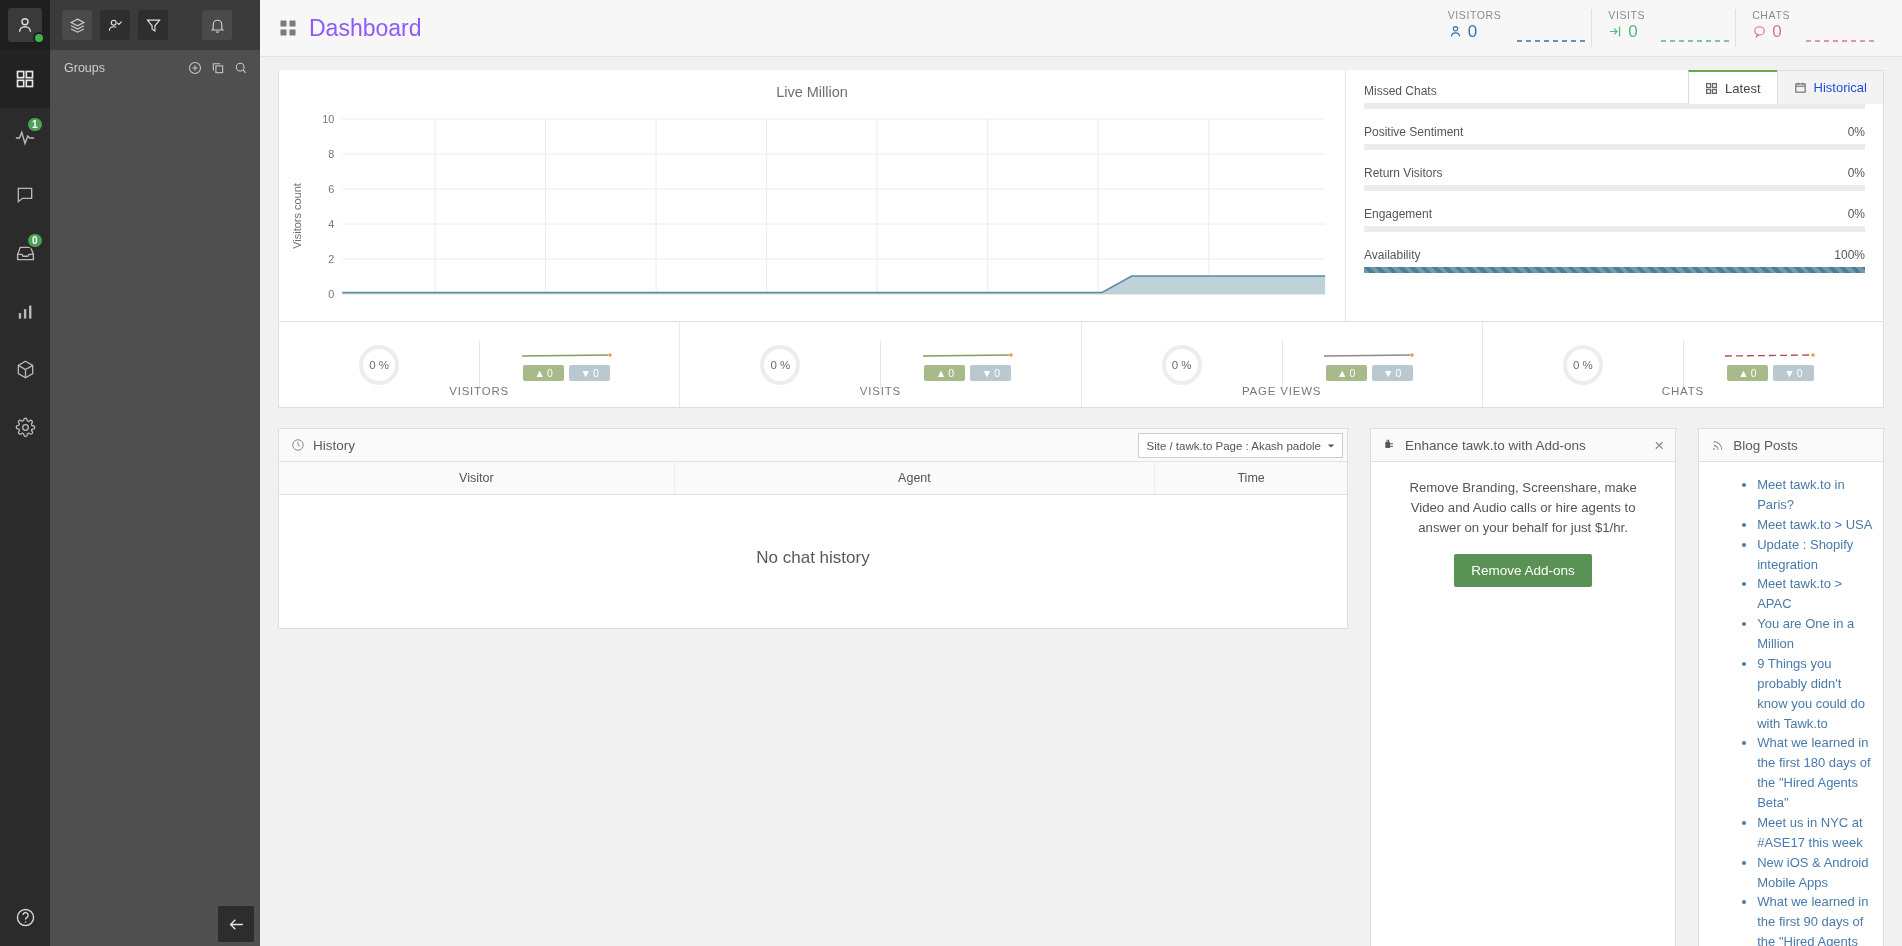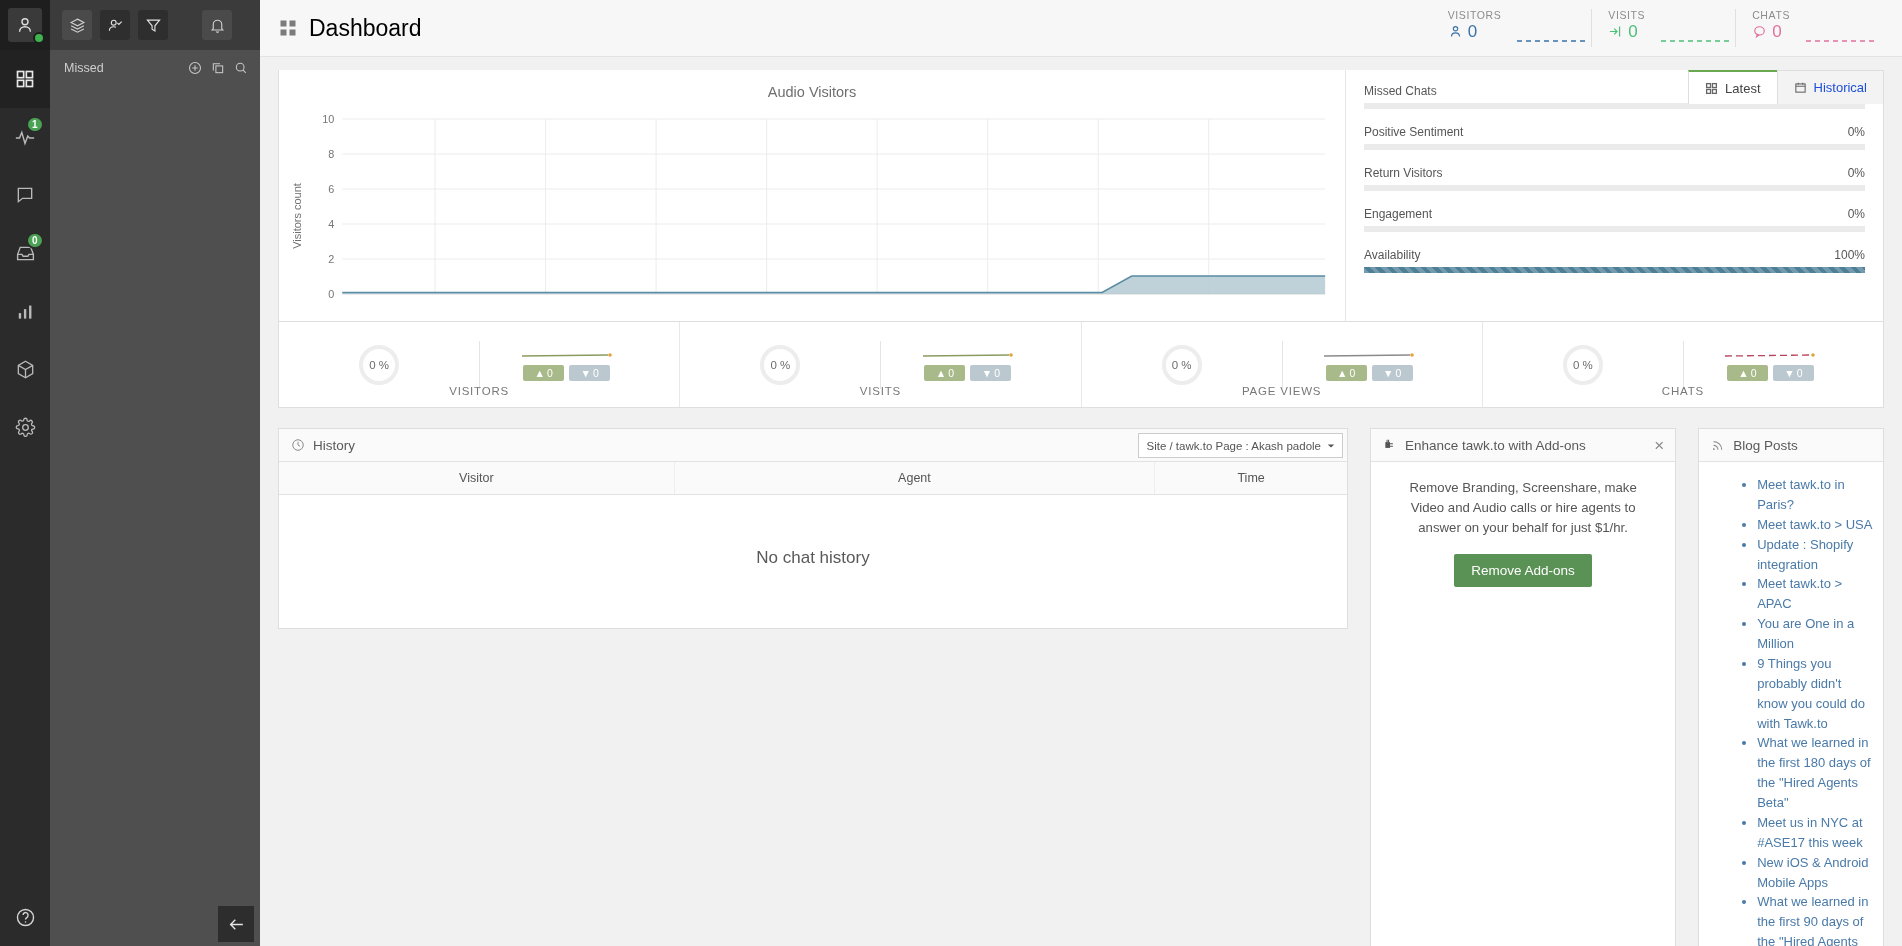--- a/index.html
+++ b/index.html
@@ -75,21 +75,21 @@
   }
 
   
   .main { flex: 1; height: 946px; background: #f1f1f1; display: flex; flex-direction: column;
           overflow: hidden; }
 
   .topbar {
     height: 57px; background: #f7f7f7; border-bottom: 1px solid #e3e3e3;
     display: flex; align-items: center; padding: 0 22px 0 18px; flex: 0 0 57px;
   }
-  .page-title { font-size: 23px; color: #000000; display: flex; align-items: center; gap: 11px; font-weight: 400; }
+  .page-title { font-size: 23px; color: #8b5cf6; display: flex; align-items: center; gap: 11px; font-weight: 400; }
 
   .topstats { margin-left: auto; display: flex; align-items: stretch; height: 57px; }
   .tstat {
     display: flex; align-items: flex-start; padding: 9px 0 0 0; position: relative;
   }
   .tstat .tcol { padding: 0 14px 0 16px; border-left: 1px solid #e0e0e0; height: 38px; }
   .tstat:first-child .tcol { border-left: none; }
   .tstat .tlabel { font-size: 10.5px; color: #8c8c8c; letter-spacing: .6px; }
   .tstat .tval { font-size: 17px; display: flex; align-items: center; gap: 5px; margin-top: 1px; }
   .tspark { width: 76px; align-self: flex-end; margin-bottom: 12px; }
@@ -289,21 +289,21 @@
       </div>
       <div class="gtbtn bell">
         <svg width="17" height="17" viewBox="0 0 24 24" fill="none" stroke="#cfcfcf" stroke-width="1.6">
           <path d="M18 16.3V10.6a6 6 0 10-12 0v5.7l-1.6 2.1h15.2z"></path>
             <path d="M10.2 20.6a2 2 0 003.6 0"></path>
         </svg>
       </div>
     </div>
 
     <div class="groups-header">
-      <span class="ghtitle">Missed</span>
+      <span class="ghtitle">Groups</span>
       <span class="gh-icons">
         <span>
           <svg width="14" height="14" viewBox="0 0 24 24" fill="none" stroke="#c9c9c9" stroke-width="1.8">
             <circle cx="12" cy="12" r="9.4"></circle>
               <path d="M12 7.4v9.2M7.4 12h9.2"></path>
           </svg>
         </span>
         <span>
           <svg width="14" height="14" viewBox="0 0 24 24" fill="none" stroke="#c9c9c9" stroke-width="1.8">
             <rect x="8.4" y="8.4" width="11.6" height="11.6"></rect>
@@ -408,21 +408,21 @@
               <rect x="3.4" y="5.4" width="17.2" height="15.2"></rect>
                 <path d="M3.4 9.6h17.2M8 3v4M16 3v4"></path>
             </svg>
             <span>Historical</span>
           </div>
         </div>
 
         <div class="analytics-body">
 
           <div class="chart-col">
-            <div class="chart-title">Audio Visitors</div>
+            <div class="chart-title">Live Million</div>
             <div class="chart-area">
               <svg width="100%" height="205" viewBox="0 0 1060 205" preserveAspectRatio="none">
 
                 <text x="12" y="110" font-size="11" fill="#6f6f6f" font-family="Liberation Sans, sans-serif" transform="rotate(-90 12 110)" text-anchor="middle">Visitors count</text>
 
                 <text x="46" y="17" font-size="11" fill="#757575" text-anchor="end" font-family="Liberation Sans, sans-serif">10</text>
                 <text x="46" y="52" font-size="11" fill="#757575" text-anchor="end" font-family="Liberation Sans, sans-serif">8</text>
                 <text x="46" y="87" font-size="11" fill="#757575" text-anchor="end" font-family="Liberation Sans, sans-serif">6</text>
                 <text x="46" y="122" font-size="11" fill="#757575" text-anchor="end" font-family="Liberation Sans, sans-serif">4</text>
                 <text x="46" y="157" font-size="11" fill="#757575" text-anchor="end" font-family="Liberation Sans, sans-serif">2</text>

